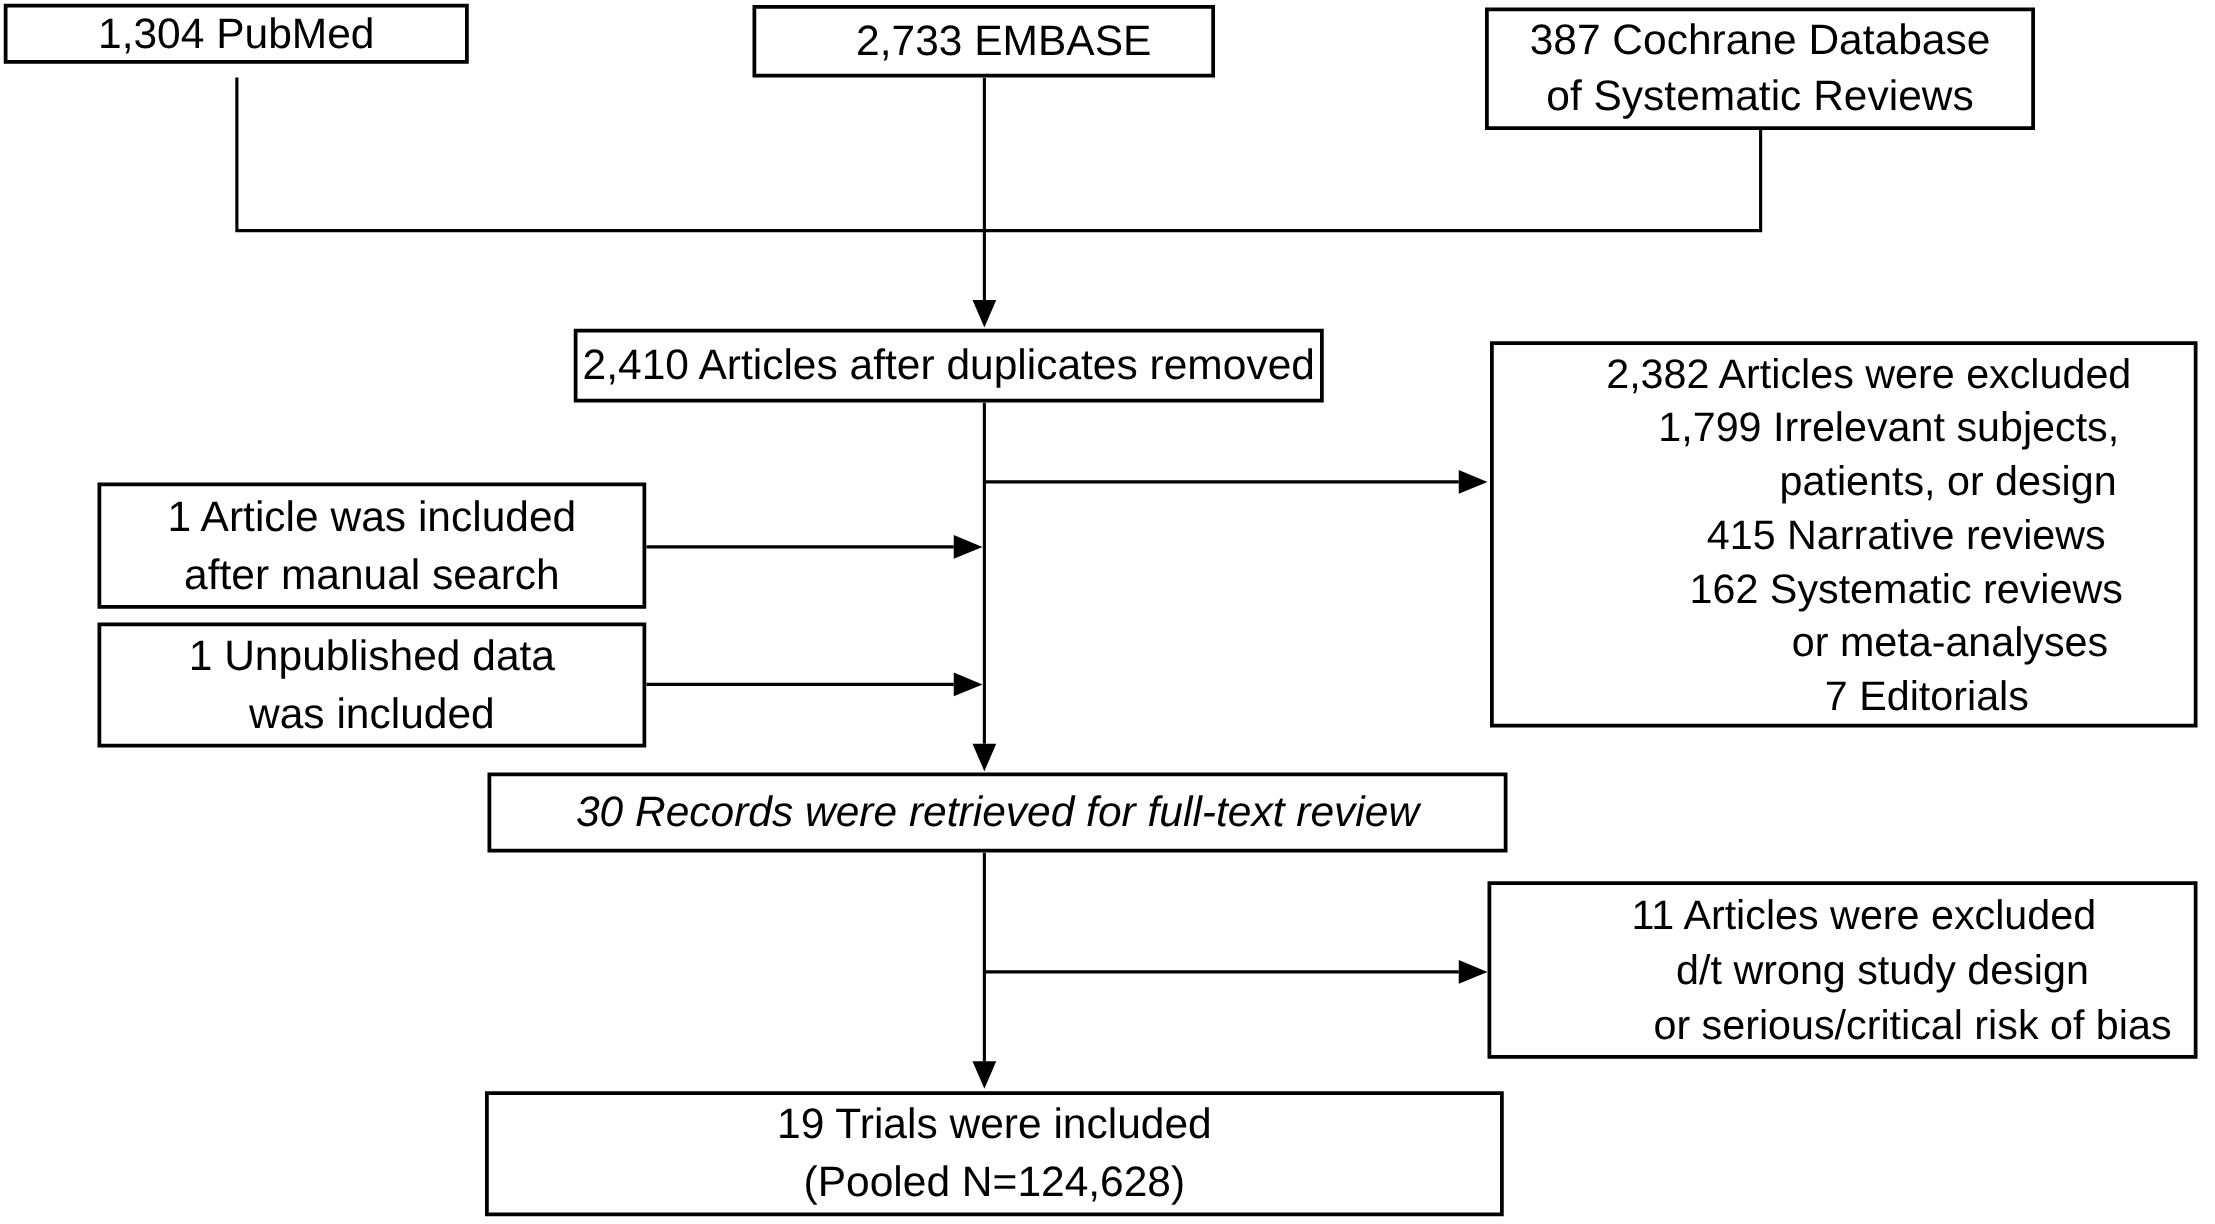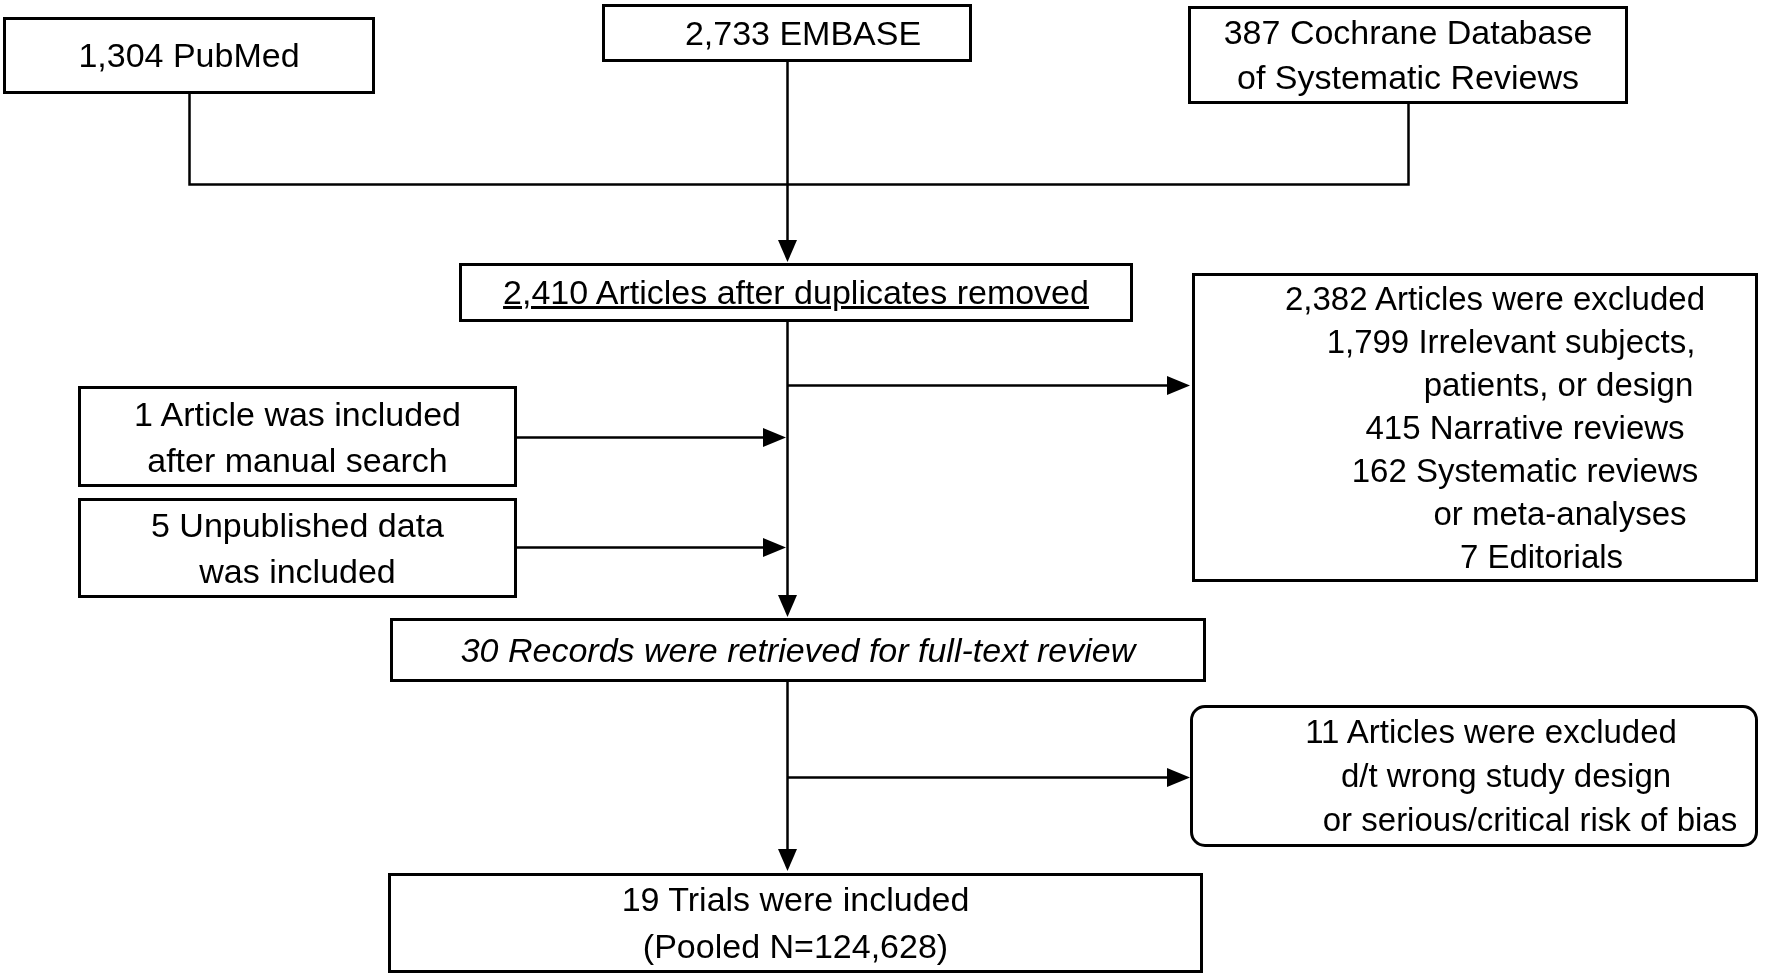--- a/index.html
+++ b/index.html
@@ -44,29 +44,29 @@
     text-align: center;
     font-size: 34px;
     line-height: normal;
   }
   .box.left-align {
     align-items: stretch;
     text-align: center;
     font-size: 33px;
   }
   .xline { line-height: 43px; white-space: nowrap; }
-  .b-pubmed   { left: 3px;    top: 3px;   width: 372px; height: 77px; margin-top: 14px;  }
+  .b-pubmed   { left: 3px;    top: 3px;   width: 372px; height: 48px;  }
   .b-embase   { left: 602px;  top: 4px;   width: 370px; height: 58px; padding-left: 32px;  }
   .b-cochrane { left: 1188px; top: 6px;   width: 440px; height: 98px;  line-height: 45px; }
-  .b-dedup    { left: 459px;  top: 263px; width: 674px; height: 59px; text-decoration: underline;  }
+  .b-dedup    { left: 459px;  top: 263px; width: 600px; height: 59px;  }
   .b-manual   { left: 78px;   top: 386px; width: 439px; height: 101px; line-height: 46px; }
   .b-unpub    { left: 78px;   top: 498px; width: 439px; height: 100px; line-height: 46px; }
   .b-excl1    { left: 1192px; top: 273px; width: 566px; height: 309px; }
   .b-fulltext { left: 390px;  top: 618px; width: 816px; height: 64px; font-style: italic;  }
-  .b-excl2    { left: 1190px; top: 705px; width: 568px; height: 142px; border-radius: 15px; }
+  .b-excl2    { left: 1190px; top: 705px; width: 568px; height: 142px; }
   .b-excl2 .xline { line-height: 44px; }
   .b-included { left: 388px;  top: 873px; width: 815px; height: 100px; line-height: 47px; }
 </style>
 </head>
 <body>
 
 <div class="stage">
 
   <svg class="connectors" viewBox="0 0 1772 979" xmlns="http://www.w3.org/2000/svg">
 
@@ -110,21 +110,21 @@
   <div class="box b-dedup">
     <span>2,410 Articles after duplicates removed</span>
   </div>
 
   <div class="box b-manual">
     <span>1 Article was included</span>
     <span>after manual search</span>
   </div>
 
   <div class="box b-unpub">
-    <span>5 Unpublished data</span>
+    <span>1 Unpublished data</span>
     <span>was included</span>
   </div>
 
   <div class="box left-align b-excl1">
     <div class="xline" style="padding-left:40px">2,382 Articles were excluded</div>
     <div class="xline" style="padding-left:72px">1,799 Irrelevant subjects,</div>
     <div class="xline" style="padding-left:167px">patients, or design</div>
     <div class="xline" style="padding-left:100px">415 Narrative reviews</div>
     <div class="xline" style="padding-left:100px">162 Systematic reviews</div>
     <div class="xline" style="padding-left:170px">or meta-analyses</div>

